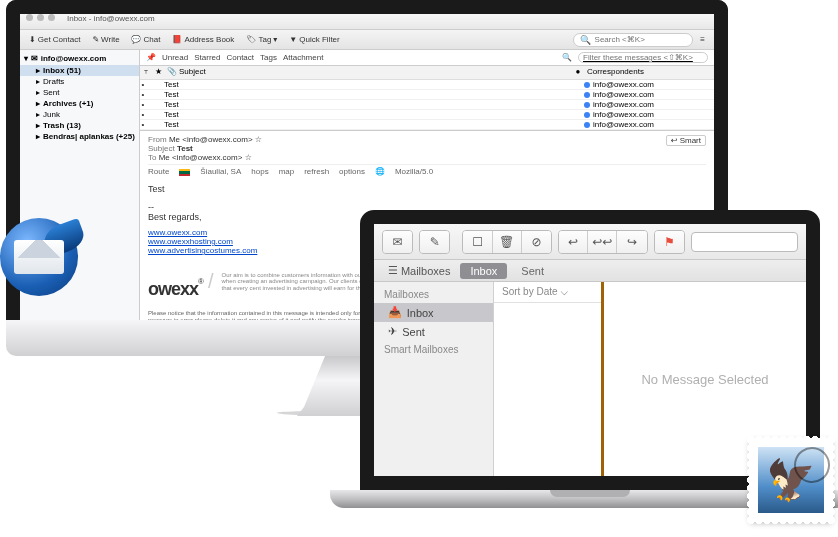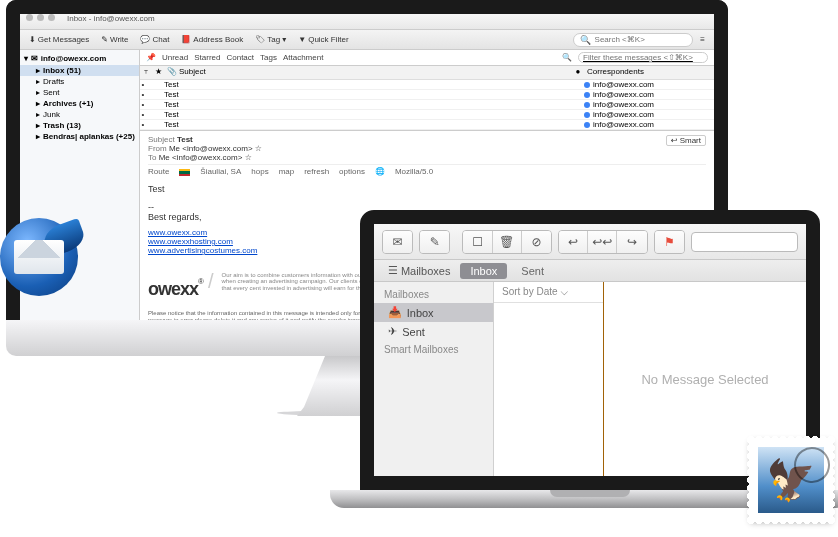--- a/index.html
+++ b/index.html
@@ -75,21 +75,21 @@
 .mm-search { border: 1px solid #bbb; border-radius: 4px; width: 110px; height: 20px; background: #fff; }
 .mm-tabbar { height: 22px; background: linear-gradient(#eee, #e2e2e2); border-bottom: 1px solid #c8c8c8; display: flex; align-items: center; padding: 0 8px; gap: 4px; font-size: 11px; }
 .mm-tab-btn { padding: 1px 6px; display: flex; align-items: center; gap: 3px; color: #555; }
 .mm-tab { padding: 2px 10px; color: #666; }
 .mm-tab.active { background: #8e8e93; color: #fff; border-radius: 3px; }
 .mm-body { display: flex; height: calc(100% - 58px); }
 .mm-sidebar { width: 120px; background: #f0f0f0; border-right: 1px solid #d0d0d0; padding: 4px 0; }
 .mm-section { font-size: 10px; color: #888; padding: 3px 10px; }
 .mm-item { font-size: 11px; padding: 3px 10px 3px 14px; display: flex; align-items: center; gap: 5px; color: #444; }
 .mm-item.sel { background: #c8c8cc; }
-.mm-list { width: 110px; border-right: 1px solid #a16207; }
+.mm-list { width: 110px; border-right: 3px solid #a16207; }
 .mm-sort { font-size: 10px; color: #888; padding: 4px 8px; border-bottom: 1px solid #e0e0e0; }
 .mm-preview { flex: 1; display: flex; align-items: center; justify-content: center; color: #b0b0b0; font-size: 13px; }
 
 
 .mail-stamp { position: absolute; right: 6px; bottom: 16px; width: 82px; height: 82px; background: #fff; z-index: 10; box-shadow: 0 2px 6px rgba(0,0,0,.3); }
 .mail-stamp::before { content: ''; position: absolute; inset: -3px; background: radial-gradient(circle, transparent 2px, #fff 2px); background-size: 8px 8px; background-position: -4px -4px; z-index: -1; }
 .stamp-inner { position: absolute; inset: 8px; background: linear-gradient(#cfe3f5, #508ec9 60%, #2a5a8a); }
 .stamp-eagle { position: absolute; inset: 12px; display: flex; align-items: center; justify-content: center; color: #5a3a1a; font-size: 40px; }
 .stamp-postmark { position: absolute; top: 8px; right: 2px; width: 36px; height: 36px; border-radius: 50%; border: 2px solid rgba(0,0,0,.4); transform: rotate(10deg); }
 </style>
@@ -100,21 +100,21 @@
   <div class="imac-screen">
     <div class="tb-titlebar">
       <span class="tb-dot"></span>
       <span class="tb-dot"></span>
       <span class="tb-dot"></span>
       <span class="tb-title">Inbox - info@owexx.com</span>
     </div>
     <div class="tb-toolbar">
       <div class="tb-btn">
           <span>⬇</span>
-          <span>Get Messages</span>
+          <span>Get Contact</span>
         </div>
       <div class="tb-btn">
           <span>✎</span>
           <span>Write</span>
         </div>
       <div class="tb-btn">
           <span>💬</span>
           <span>Chat</span>
         </div>
       <div class="tb-btn">
@@ -236,22 +236,22 @@
                 <span class="corr">
                   <span class="bluedot"></span>
                   <span>info@owexx.com</span>
                 </span>
               </div>
             </div>
         </div>
         <div class="tb-preview">
           <div class="tb-reply">↩ <span>Smart</span></div>
           <div class="tb-prev-hdr">
+            <div><span class="lbl">From</span> <span>Me &lt;info@owexx.com&gt;</span> <span>☆</span></div>
             <div><span class="lbl">Subject</span> <b>Test</b></div>
-            <div><span class="lbl">From</span> <span>Me &lt;info@owexx.com&gt;</span> <span>☆</span></div>
             <div><span class="lbl">To</span> <span>Me &lt;info@owexx.com&gt;</span> <span>☆</span></div>
           </div>
           <div class="tb-route">
             <span>Route</span>
             <span class="flag-lt"></span>
             <span>Šiauliai, SA</span>
             <span>hops</span>
             <span>map</span>
             <span>refresh</span>
             <span>options</span>

